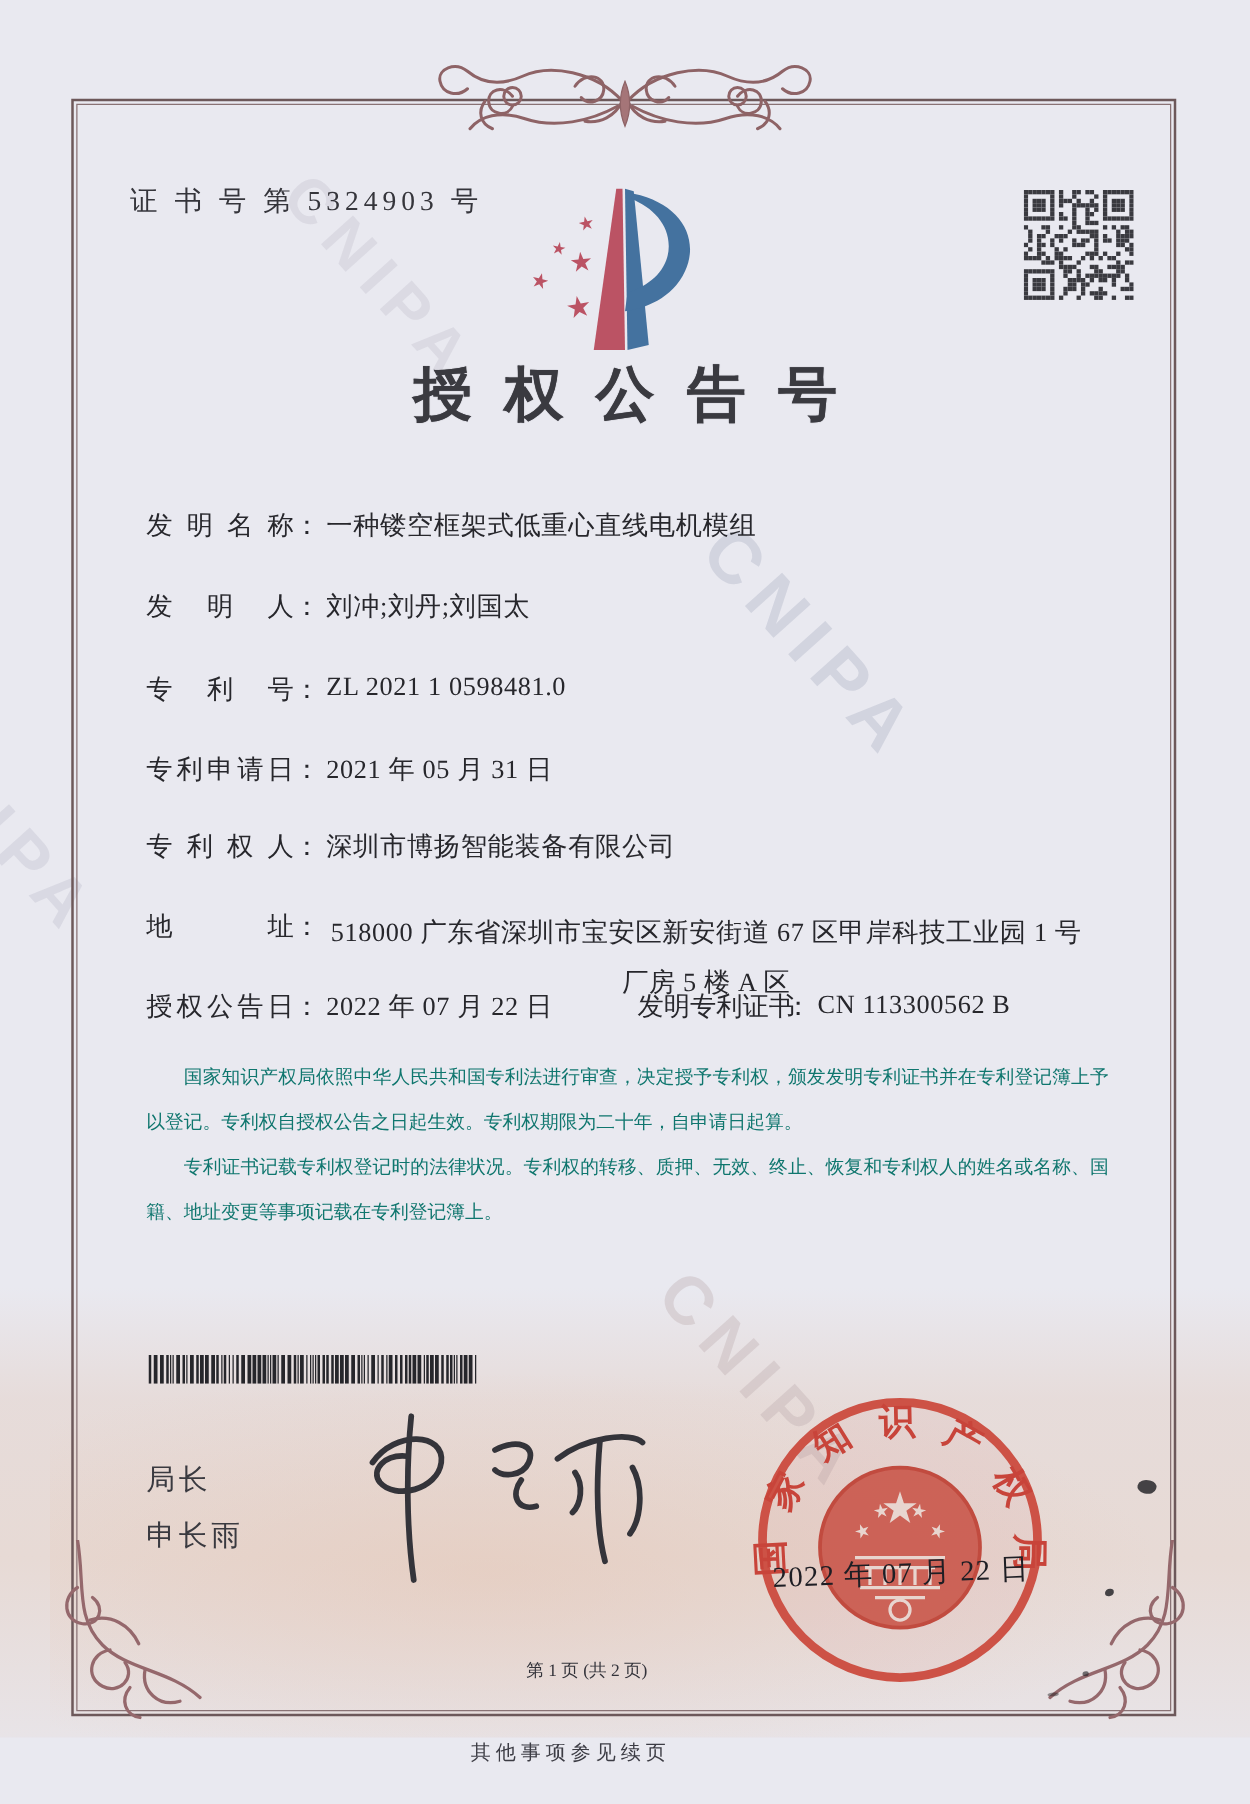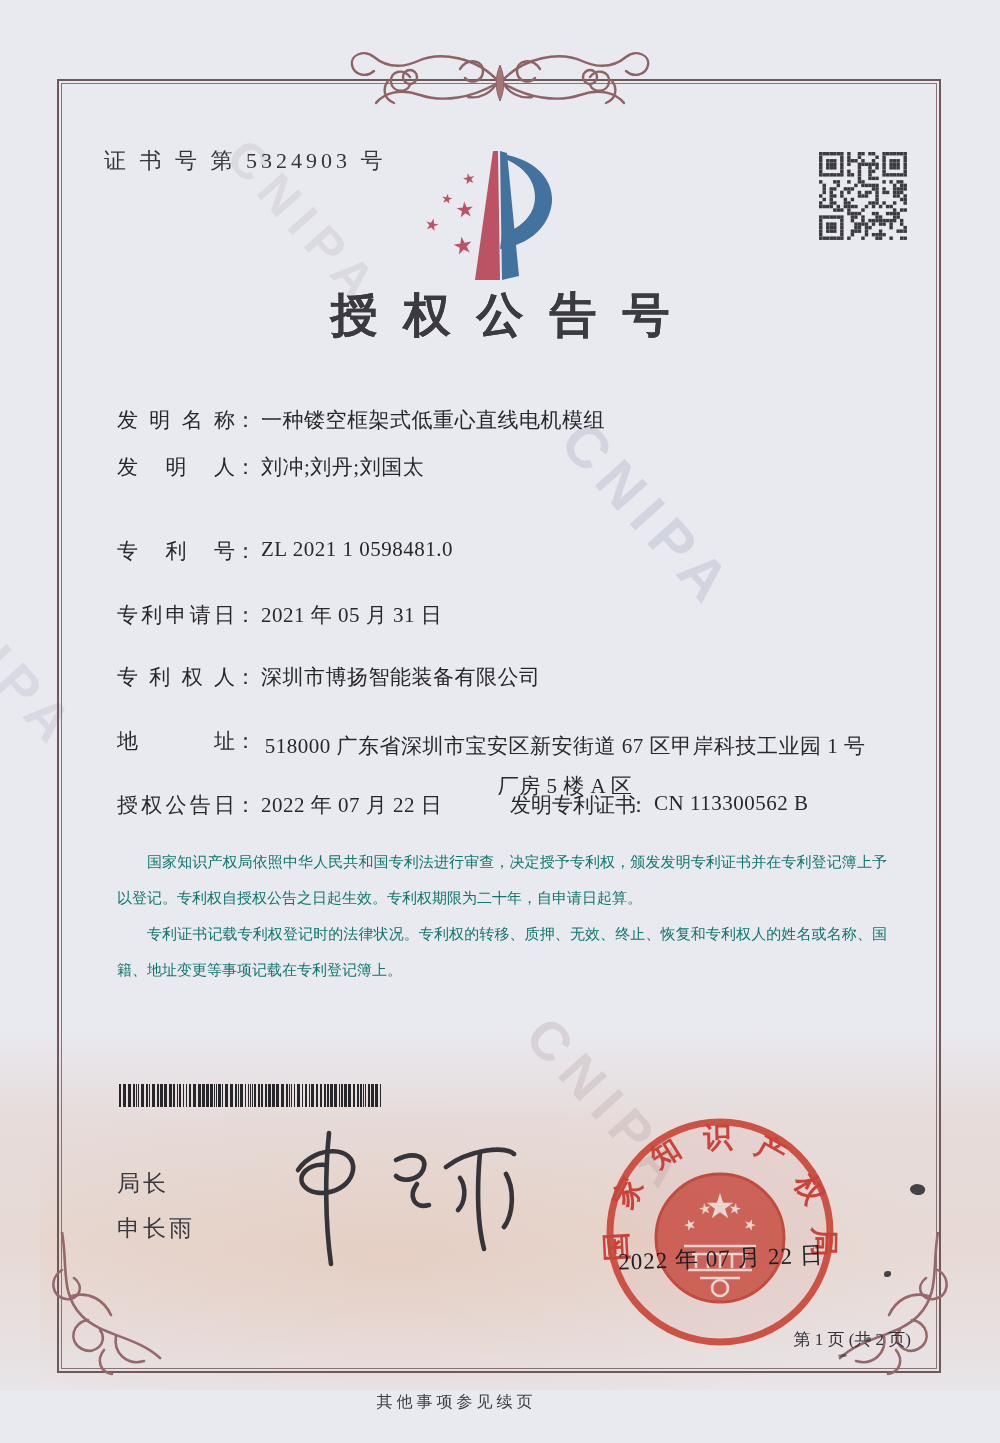--- a/index.html
+++ b/index.html
@@ -35,38 +35,38 @@
   .qr{position:absolute;left:819px;top:152px;width:88px;height:88px;}
   .title{position:absolute;left:0;top:284px;width:1000px;text-align:center;
     font-size:47px;font-weight:700;letter-spacing:26px;text-indent:26px;color:#3a3a40;
     text-shadow:0 0 .6px #3a3a40;}
   
   .row{position:absolute;left:117px;width:790px;font-size:21px;color:#27272c;}
   .row .lbl{display:inline-block;width:118px;text-align:justify;text-align-last:justify;vertical-align:top;}
   .row .colon{display:inline-block;width:26px;vertical-align:top;}
   .row .val{display:inline-block;vertical-align:top;letter-spacing:.5px;text-align:center;}
   .row .val.addr{width:608px;line-height:1.9;}
-  .r1{top:406px}.r2{top:453px}.r3{top:537px}.r4{top:601px}.r5{top:663px}.r6{top:727px}.r7{top:791px}
+  .r1{top:406px}.r2{top:471px}.r3{top:537px}.r4{top:601px}.r5{top:663px}.r6{top:727px}.r7{top:791px}
   .pair2{position:absolute;left:393px;top:0;white-space:nowrap;}
   
   .paras{position:absolute;left:117px;top:844px;width:770px;font-size:15px;line-height:36px;
     text-align:justify;color:#0f766e;}
   .paras p{margin:0;text-indent:2em;}
   
   .barcode{position:absolute;left:117px;top:1084px;width:268px;height:23px;}
   
   .signer-title{position:absolute;left:117px;top:1168px;font-size:23px;letter-spacing:3px;color:#3a3a40;}
   .signer-name{position:absolute;left:117px;top:1213px;font-size:23px;letter-spacing:3px;color:#3a3a40;}
   .signature{position:absolute;left:268px;top:1126px;width:255px;height:145px;}
   
   .seal{position:absolute;left:600px;top:1106px;width:240px;height:250px;}
   .seal-date{position:absolute;left:612px;top:1243px;width:218px;text-align:center;
     font-size:23px;color:#1e1e24;letter-spacing:1px;transform:rotate(-2deg);}
   
-  .pageinfo{position:absolute;left:28px;top:1328px;width:883px;text-align:right;font-size:17px;color:#33333a;}
+  .pageinfo{position:absolute;left:28px;top:1328px;width:883px;text-align:center;font-size:14px;color:#33333a;}
   .note{position:absolute;left:15px;top:1392px;width:883px;text-align:center;font-size:16px;color:#3c3c44;letter-spacing:4px;}
   
   .speck{position:absolute;background:#1c1c20;border-radius:60% 40% 55% 45%;opacity:.8;}
   .sp1{left:910px;top:1184px;width:15px;height:11px;transform:rotate(15deg);}
   .sp2{left:884px;top:1271px;width:7px;height:6px;}
   .sp3{left:866px;top:1337px;width:5px;height:4px;opacity:.6;}
   .sp4{left:838px;top:1354px;width:9px;height:3px;opacity:.45;}
 </style>
 </head>
 <body>

